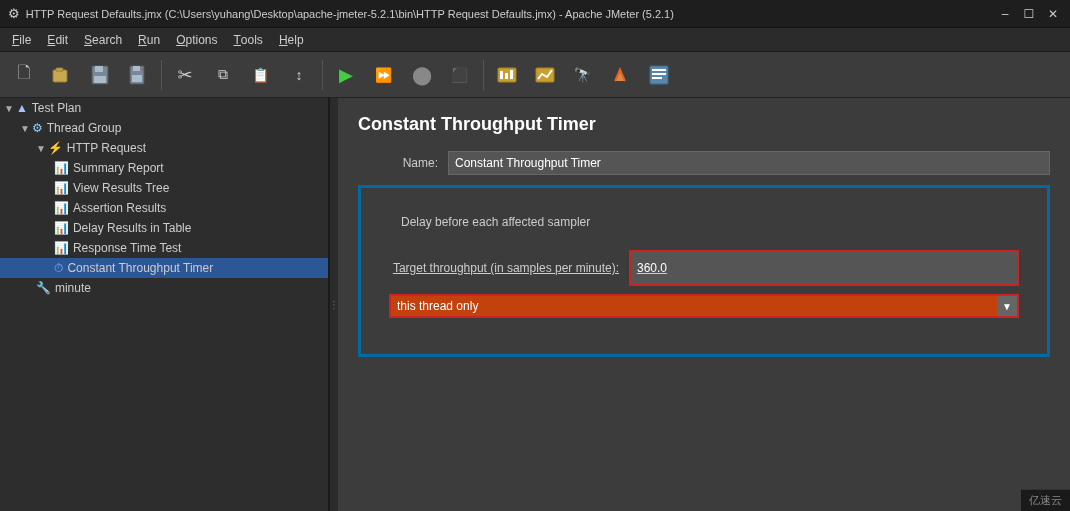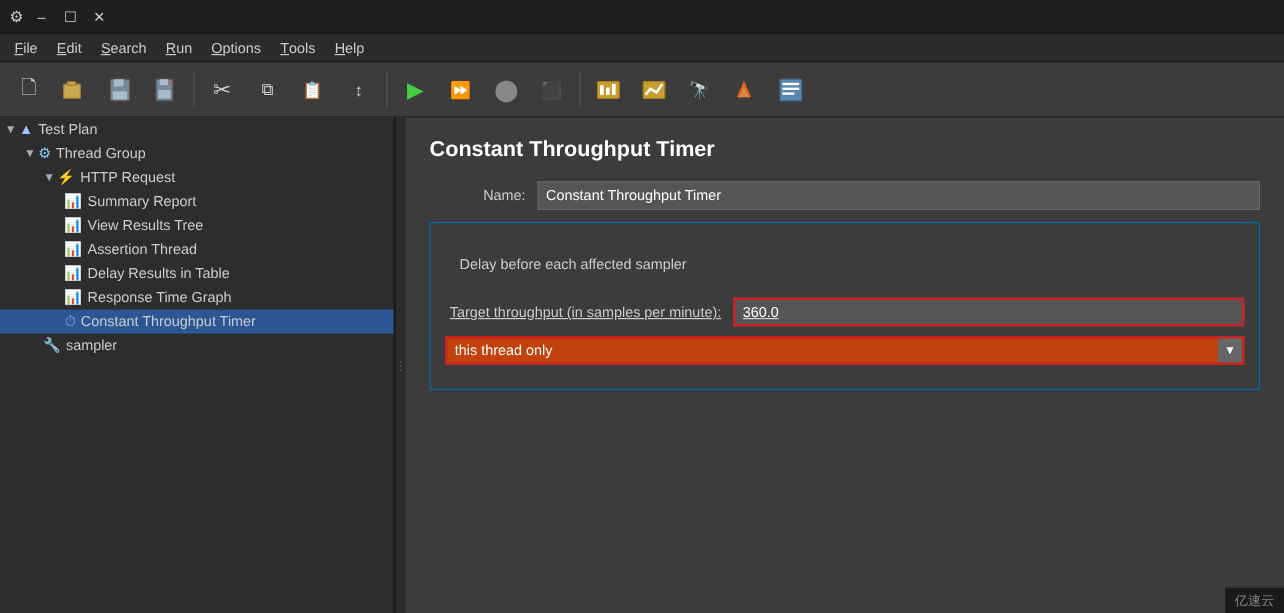--- a/index.html
+++ b/index.html
@@ -150,22 +150,22 @@
       flex: 1;
       background: #555;
       border: 1px solid #666;
       color: #fff;
       padding: 3px 6px;
       font-size: 12px;
       height: 24px;
     }
 
     .section-box {
-      border: 1px solid #0369a1;
-      padding: 12px;
+      border: 3px solid #0369a1;
+      padding: 28px;
       margin-top: 10px;
       position: relative;
     }
     .inner-row {
       display: flex;
       align-items: center;
       margin-bottom: 8px;
     }
     .inner-label {
       text-align: right;
@@ -175,21 +175,21 @@
       flex-shrink: 0;
       width: 240px;
     }
     .inner-input {
       flex: 1;
       background: #555;
       border: 2px solid #cc2222;
       color: #fff;
       padding: 3px 6px;
       font-size: 12px;
-      height: 24px;
+      height: 36px;
     }
     .inner-select-wrapper {
       flex: 1;
       display: flex;
       align-items: center;
       position: relative;
       border: 2px solid #cc2222;
       background: #c2410c;
       height: 24px;
     }
@@ -233,20 +233,21 @@
       font-size: 11px;
       color: #888;
       border-top: 1px solid #333;
     }
   </style>
 </head>
 <body>
 
 <div id="title-bar" data-name="title-bar">
   <span class="title-icon" data-name="app-icon">⚙</span>
+  <span class="title-text" data-name="window-title">HTTP Request Defaults.jmx (C:\Users\yuhang\Desktop\apache-jmeter-5.2.1\bin\HTTP Request Defaults.jmx) - Apache JMeter (5.2.1)</span>
   <div class="window-controls" data-name="window-controls">
     <div class="wc-btn" data-name="minimize-button">–</div>
     <div class="wc-btn" data-name="maximize-button">☐</div>
     <div class="wc-btn close" data-name="close-button">✕</div>
   </div>
 </div>
 
 <div id="menu-bar" data-name="menu-bar">
   <div class="menu-item" data-name="menu-file"><span class="underline">F</span>ile</div>
   <div class="menu-item" data-name="menu-edit"><span class="underline">E</span>dit</div>
@@ -349,41 +350,41 @@
       <span data-name="tree-label-summaryreport">Summary Report</span>
     </div>
 
     <div class="tree-item" data-name="tree-item-viewresultstree" style="padding-left: 54px;">
       <span style="color:#ff8888; margin-right:4px;" data-name="viewresultstree-icon">📊</span>
       <span data-name="tree-label-viewresultstree">View Results Tree</span>
     </div>
 
     <div class="tree-item" data-name="tree-item-assertionresults" style="padding-left: 54px;">
       <span style="color:#ff8888; margin-right:4px;" data-name="assertionresults-icon">📊</span>
-      <span data-name="tree-label-assertionresults">Assertion Thread</span>
+      <span data-name="tree-label-assertionresults">Assertion Results</span>
     </div>
 
     <div class="tree-item" data-name="tree-item-viewresultstable" style="padding-left: 54px;">
       <span style="color:#ff8888; margin-right:4px;" data-name="viewresultstable-icon">📊</span>
       <span data-name="tree-label-viewresultstable">Delay Results in Table</span>
     </div>
 
     <div class="tree-item" data-name="tree-item-responsetimegraph" style="padding-left: 54px;">
       <span style="color:#ff8888; margin-right:4px;" data-name="responsetimegraph-icon">📊</span>
-      <span data-name="tree-label-responsetimegraph">Response Time Graph</span>
+      <span data-name="tree-label-responsetimegraph">Response Time Test</span>
     </div>
 
     <div class="tree-item selected" data-name="tree-item-constantthroughput" style="padding-left: 54px;">
       <span style="color:#88aaff; margin-right:4px;" data-name="constantthroughput-icon">⏱</span>
       <span data-name="tree-label-constantthroughput">Constant Throughput Timer</span>
     </div>
 
     <div class="tree-item" data-name="tree-item-testcsv" style="padding-left: 36px;">
       <span style="color:#ffcc66; margin-right:4px;" data-name="testcsv-icon">🔧</span>
-      <span data-name="tree-label-testcsv">sampler</span>
+      <span data-name="tree-label-testcsv">minute</span>
     </div>
   </div>
 
   <div id="resize-handle" data-name="resize-handle">
     <span style="font-size:10px; color:#666;">⋮</span>
   </div>
 
   <div id="right-panel" data-name="right-panel">
     <h2 data-name="panel-title">Constant Throughput Timer</h2>
 

